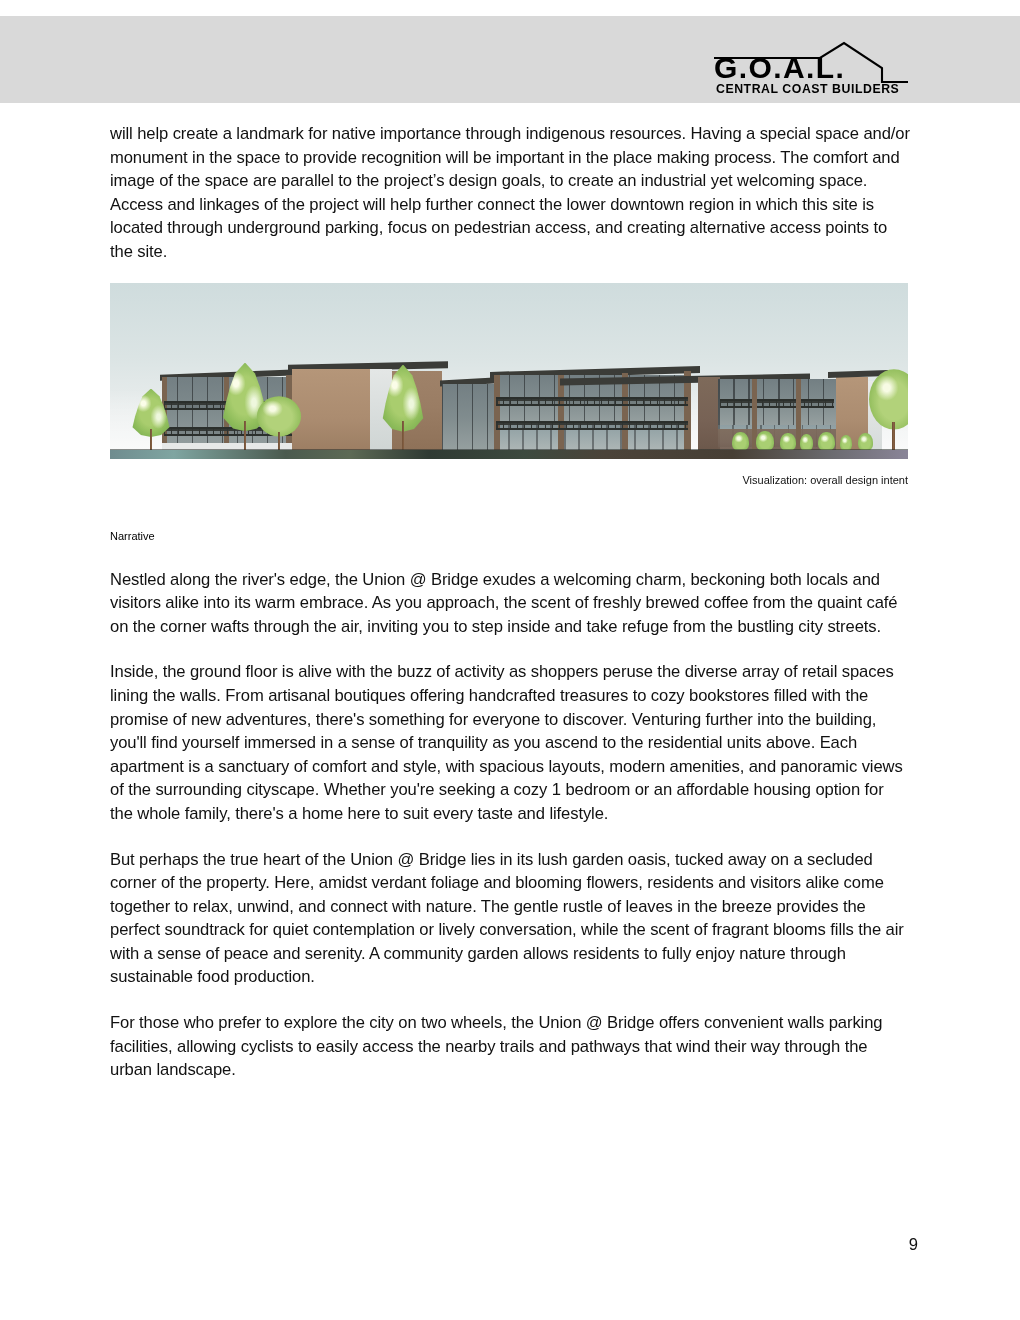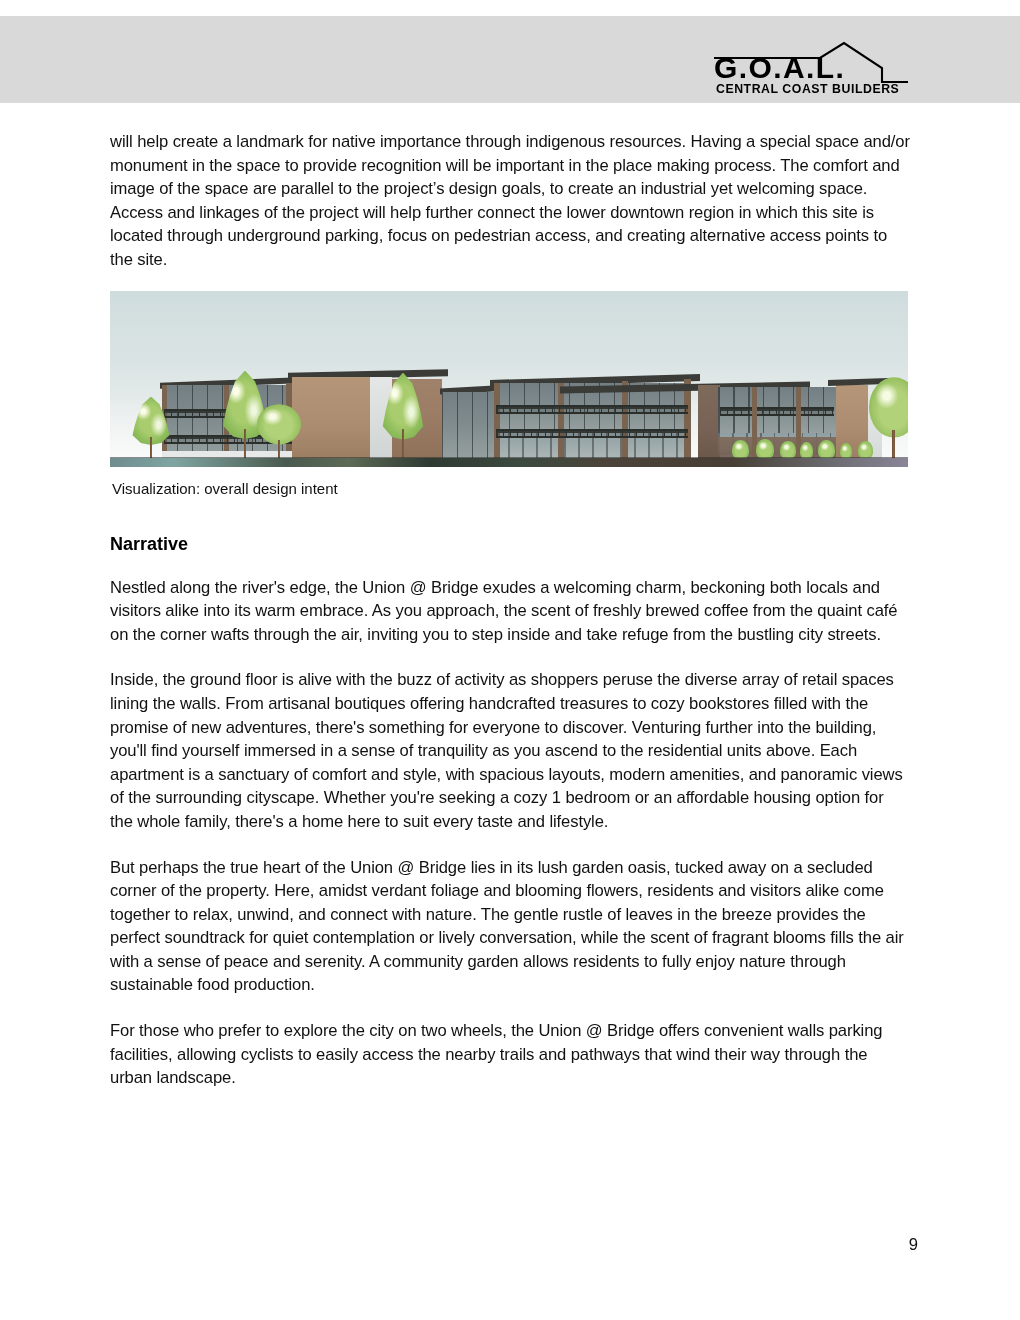--- a/index.html
+++ b/index.html
@@ -38,21 +38,21 @@
   
   .page {
     position: absolute;
     left: 0;
     top: 103px;
     width: 1020px;
   }
 
   .content {
     position: relative;
-    margin: 12px auto;
+    margin: 4px auto;
     width: 800px;
     padding-top: 15px;
   }
 
   p.body-text {
     font-size: 16.6px;
     line-height: 23.6px;
     margin: 0 0 22px 0;
     color: #111111;
     letter-spacing: -0.1px;
@@ -139,30 +139,31 @@
   }
   .shrub {
     position: absolute;
     background:
       radial-gradient(closest-side at 40% 34%, #f4fbe2 0 22%, rgba(244,251,226,0) 64%),
       radial-gradient(ellipse at 50% 55%, #a9cf72 0 42%, #8cbb5b 72%, rgba(140,187,91,0) 100%);
     border-radius: 46% 46% 40% 40% / 54% 54% 36% 36%;
   }
 
   .caption {
-    font-size: 15px;
+    font-size: 11px;
     line-height: 23px;
     margin: 10px 0 0 2px;
     color: #111111;
+    text-align: right;
   }
 
   h2.section-heading {
-    font-size: 18px;
+    font-size: 11px;
     line-height: 23px;
-    font-weight: bold;
+    font-weight: normal;
     margin: 33px 0 20px 0;
     color: #000000;
   }
 
   .page-number {
     position: absolute;
     right: 102px;
     top: 1235px;
     font-size: 16.6px;
     color: #111111;

